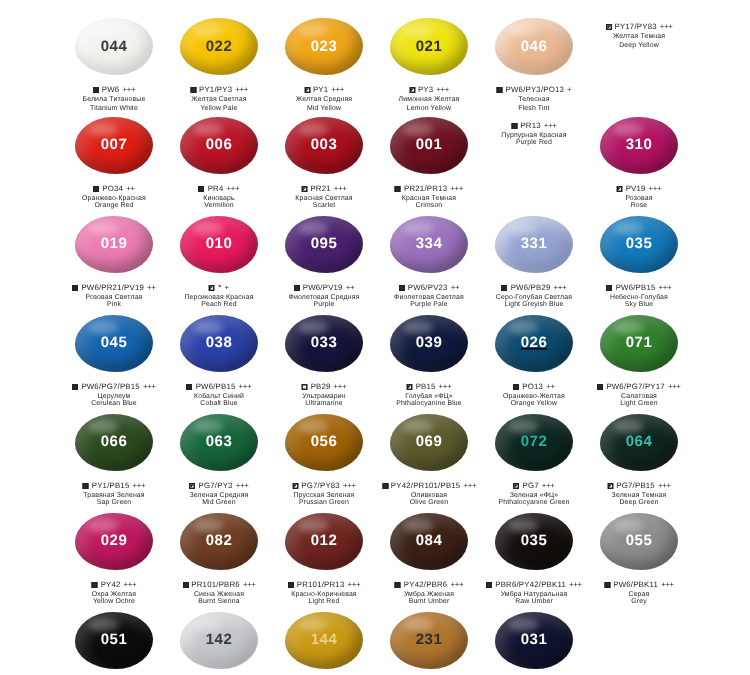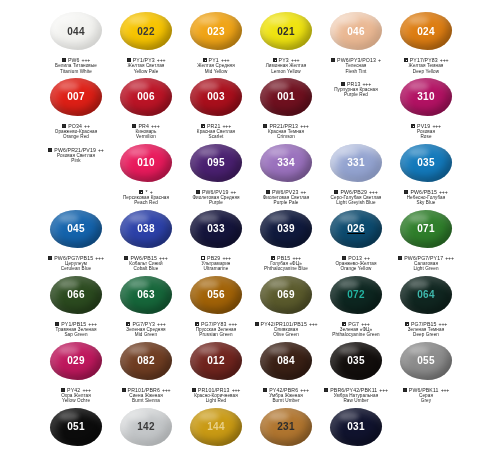--- a/index.html
+++ b/index.html
@@ -173,25 +173,20 @@
           <div class="pigline">
             <span class="sq filled"></span>
             <span class="pigcode">PW6/PY3/PO13</span>
             <span class="stars">+</span>
           </div>
           <div class="nameru">Телесная</div>
           <div class="nameen">Flesh Tint</div>
         </div>
       </div>
       <div class="cell">
-        <div class="blobwrap">
-          <div class="blob" style="background: rgb(221, 125, 18);">
-            <span class="code" style="color: rgb(255, 255, 255);">024</span>
-          </div>
-        </div>
         <div class="meta">
           <div class="pigline">
             <span class="sq half"></span>
             <span class="pigcode">PY17/PY83</span>
             <span class="stars">+++</span>
           </div>
           <div class="nameru">Желтая Темная</div>
           <div class="nameen">Deep Yellow</div>
         </div>
       </div>
@@ -280,20 +275,25 @@
           <div class="pigline">
             <span class="sq half"></span>
             <span class="pigcode">PV19</span>
             <span class="stars">+++</span>
           </div>
           <div class="nameru">Розовая</div>
           <div class="nameen">Rose</div>
         </div>
       </div>
       <div class="cell">
+        <div class="blobwrap">
+          <div class="blob" style="background: rgb(236, 124, 176);">
+            <span class="code" style="color: rgb(255, 255, 255);">019</span>
+          </div>
+        </div>
         <div class="meta">
           <div class="pigline">
             <span class="sq filled"></span>
             <span class="pigcode">PW6/PR21/PV19</span>
             <span class="stars">++</span>
           </div>
           <div class="nameru">Розовая Светлая</div>
           <div class="nameen">Pink</div>
         </div>
       </div>

